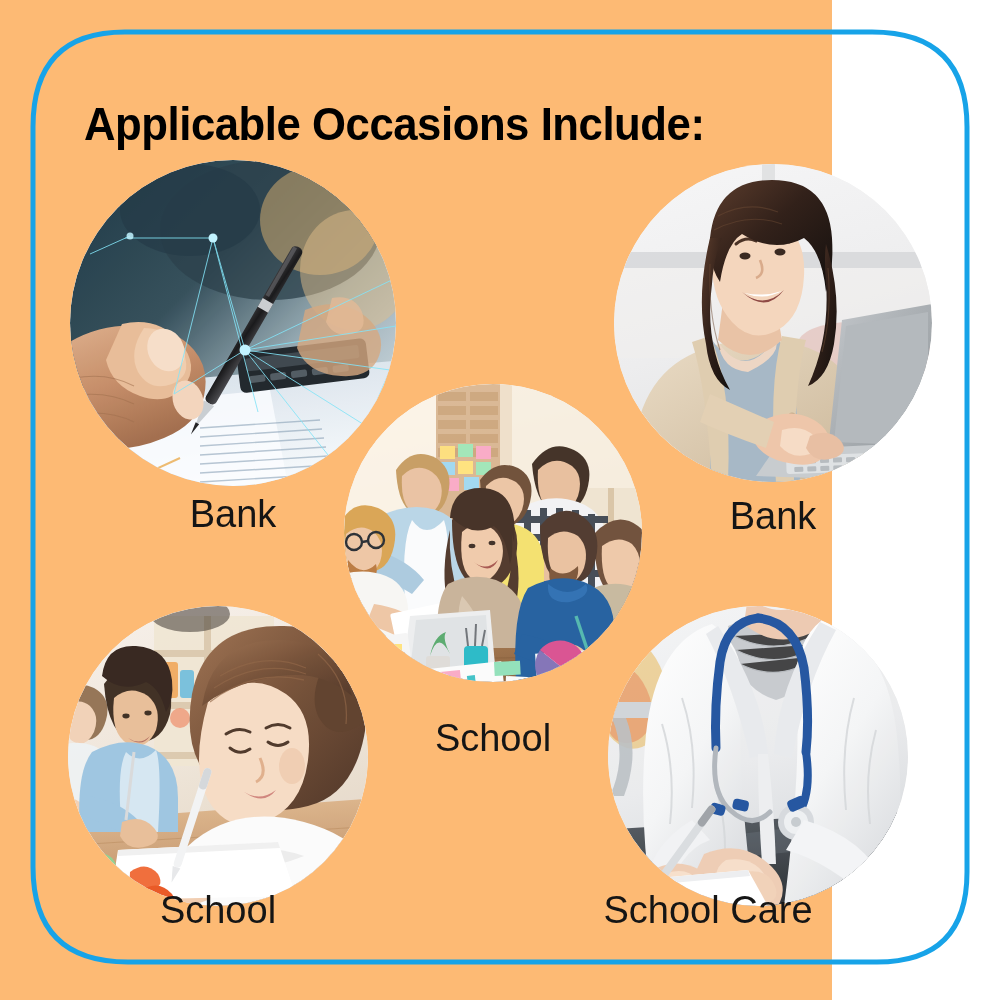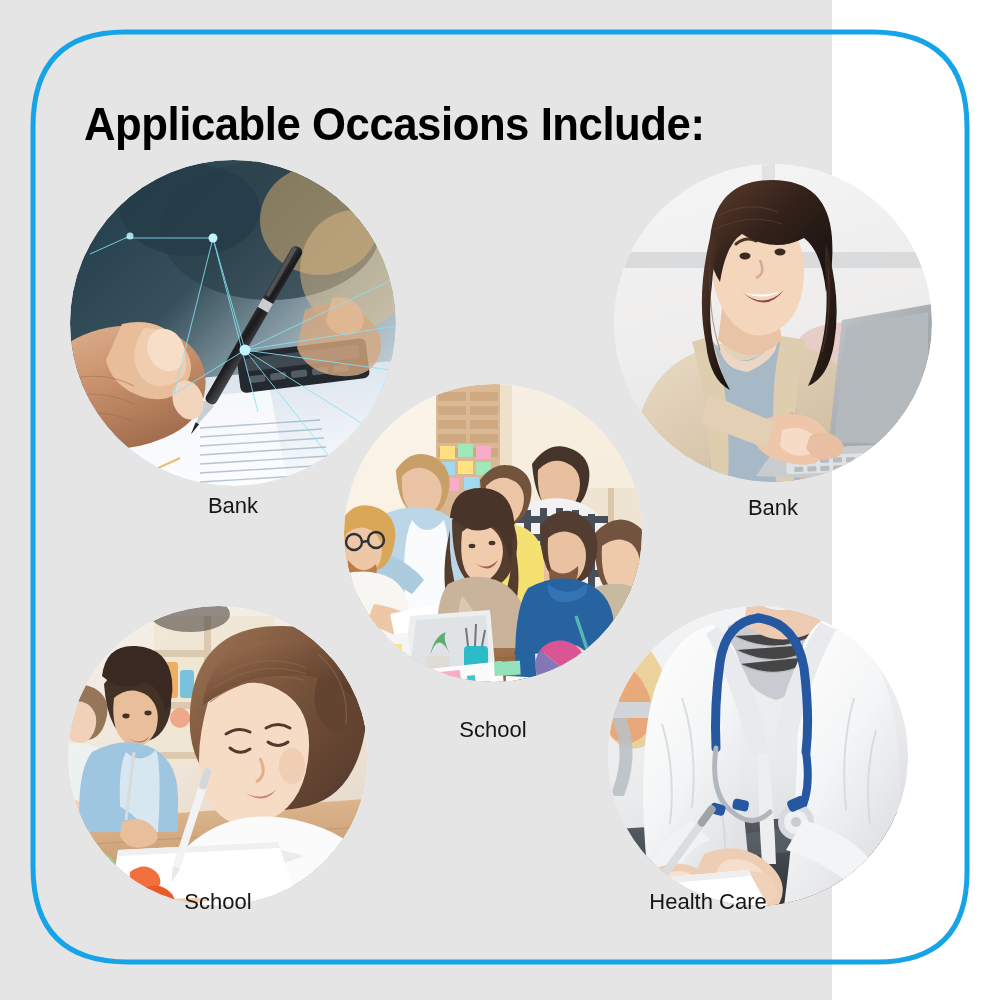--- a/index.html
+++ b/index.html
@@ -1,18 +1,18 @@
 <!DOCTYPE html>
 <html><head>
 <meta charset="utf-8">
 <style>
   html,body{margin:0;padding:0;background:#ffffff;}
   body{width:1000px;height:1000px;overflow:hidden;
        font-family:"Liberation Sans","DejaVu Sans",sans-serif;}
-  #page{position:relative;width:832px;height:1000px;background:#e5e5e5;}
+  #page{position:relative;width:832px;height:1000px;background:#fdba74;}
 
   
   #frame-border{position:absolute;left:0;top:0;width:1000px;height:1000px;pointer-events:none;}
 
   
   #page-title{
     position:absolute;left:84px;top:96px;
     font-family:"Liberation Sans Narrow","Liberation Sans","DejaVu Sans Condensed",sans-serif;
     font-weight:700;font-size:47px;letter-spacing:-0.5px;
     color:#000;white-space:nowrap;
@@ -22,21 +22,21 @@
   
   .occasion{position:absolute;}
   .photo-circle{
     position:absolute;left:0;top:0;border-radius:50%;overflow:hidden;
     background:#f3f3f3;
   }
   .photo-circle svg{display:block;}
   .occ-label{
     position:absolute;white-space:nowrap;text-align:center;
     font-family:"Liberation Sans","DejaVu Sans",sans-serif;
-    font-weight:400;font-size:22px;color:#151515;
+    font-weight:400;font-size:38px;color:#151515;
   }
 
   
   #occ-bank        {left:70px; top:160px;}
   #occ-bank   .photo-circle{width:326px;height:326px;}
   #occ-bank   .occ-label{left:0;top:333px;width:326px;}
 
   #occ-home        {left:614px;top:164px;}
   #occ-home   .photo-circle{width:318px;height:318px;}
   #occ-home   .occ-label{left:0;top:331px;width:318px;}
@@ -748,16 +748,16 @@
 
           <g transform="rotate(36 72 250)">
             <rect x="66" y="190" width="8" height="94" rx="4" fill="#d9dcdf"></rect>
             <rect x="66" y="190" width="8" height="24" rx="4" fill="#9ba0a5"></rect>
             <path d="M 66 284 L 70 298 L 74 284 Z" fill="#c3c7cb"></path>
           </g>
           <rect width="300" height="300" fill="#ffffff" opacity="0.05"></rect>
         </g>
       </svg>
     </div>
-    <div class="occ-label">Health Care</div>
+    <div class="occ-label">School Care</div>
   </div>
 
 </div>
 
 </body></html>

